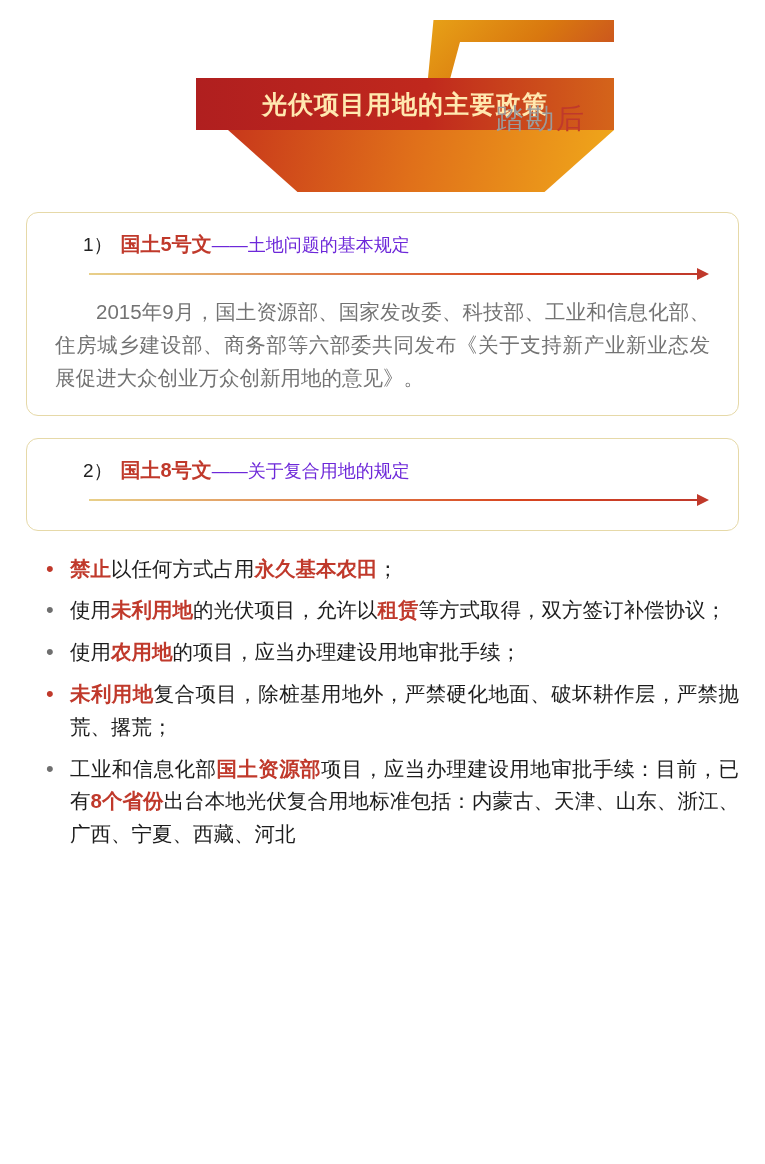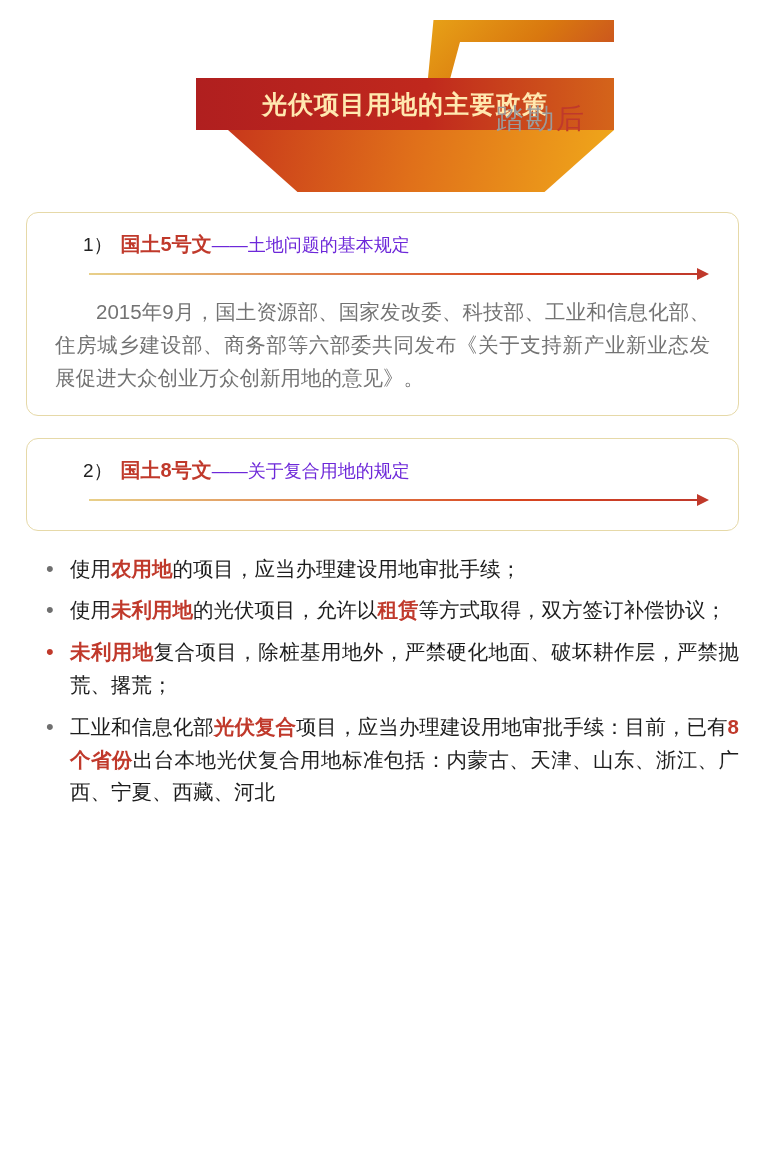--- a/index.html
+++ b/index.html
@@ -201,17 +201,18 @@
     <span class="item-key">国土8号文</span>
     <span class="item-rest">——关于复合用地的规定</span>
   </div>
   <div class="arrow-rule">
     <div class="line"></div>
     <div class="head"></div>
   </div>
 </div>
 
 <ul class="bullets" id="bullet-list">
+    <li class="red-dot"><span class="rb">禁止</span><span>以任何方式占用</span><span class="rb">永久基本农田</span><span>；</span></li>
+    <li><span>使用</span><span class="rb">未利用地</span><span>的光伏项目，允许以</span><span class="rb">租赁</span><span>等方式取得，双方签订补偿协议；</span></li>
     <li><span>使用</span><span class="rb">农用地</span><span>的项目，应当办理建设用地审批手续；</span></li>
-    <li><span>使用</span><span class="rb">未利用地</span><span>的光伏项目，允许以</span><span class="rb">租赁</span><span>等方式取得，双方签订补偿协议；</span></li>
     <li class="red-dot"><span class="rb">未利用地</span><span>复合项目，除桩基用地外，严禁硬化地面、破坏耕作层，严禁抛荒、撂荒；</span></li>
-    <li><span>工业和信息化部</span><span class="rb">光伏复合</span><span>项目，应当办理建设用地审批手续：目前，已有</span><span class="rb">8个省份</span><span>出台本地光伏复合用地标准包括：内蒙古、天津、山东、浙江、广西、宁夏、西藏、河北</span></li>
+    <li><span>工业和信息化部</span><span class="rb">国土资源部</span><span>项目，应当办理建设用地审批手续：目前，已有</span><span class="rb">8个省份</span><span>出台本地光伏复合用地标准包括：内蒙古、天津、山东、浙江、广西、宁夏、西藏、河北</span></li>
   </ul>
 
 </body></html>

